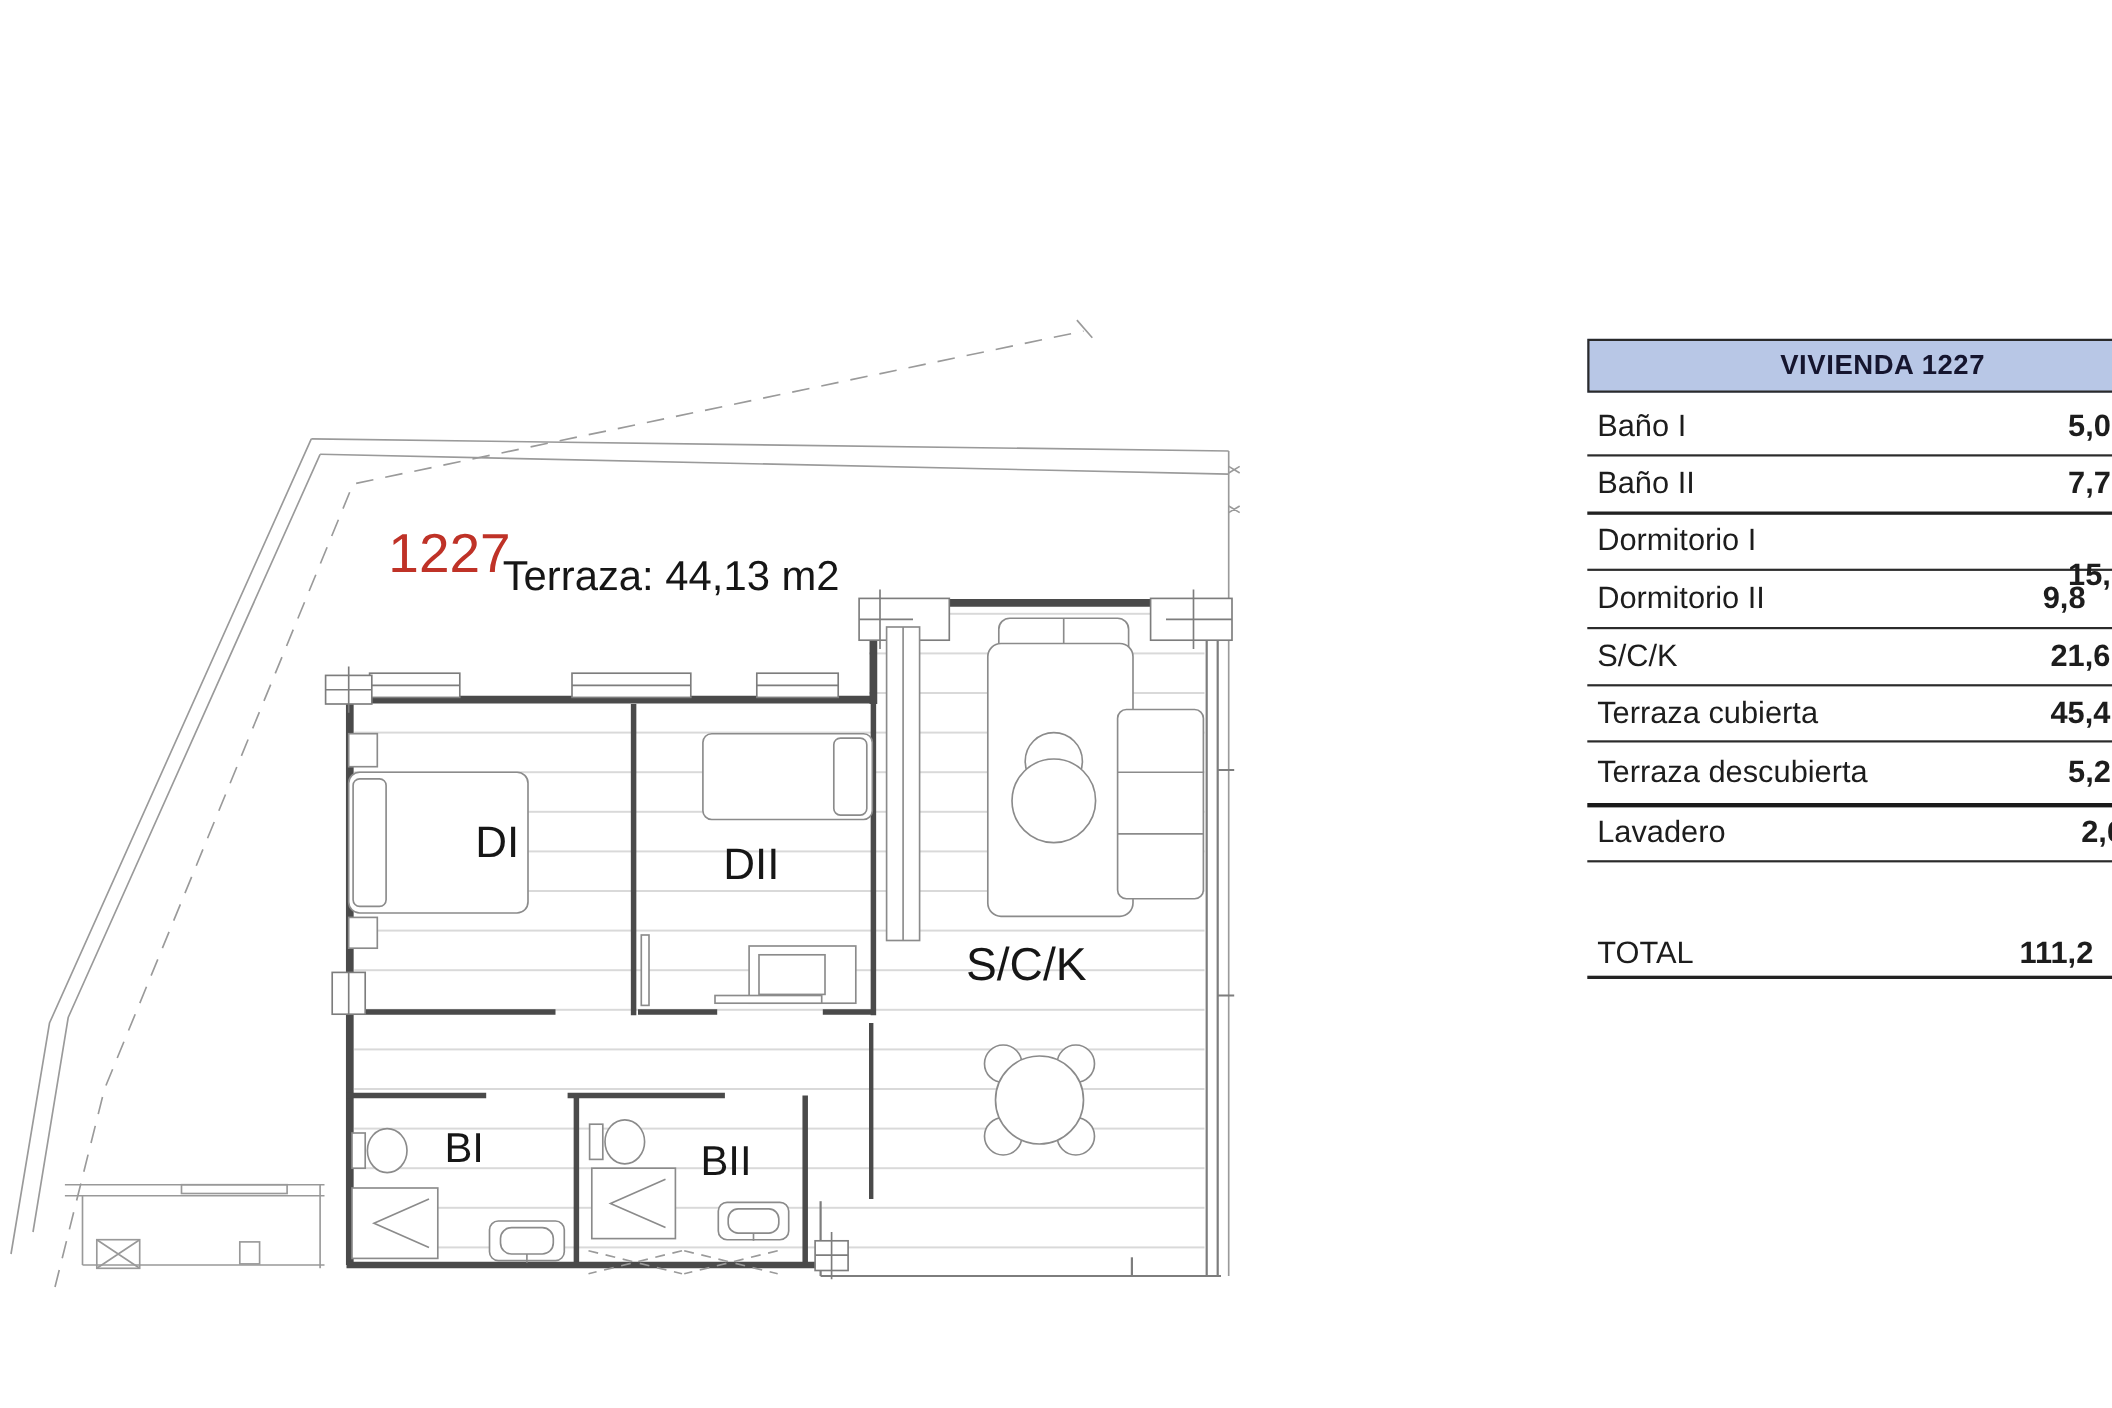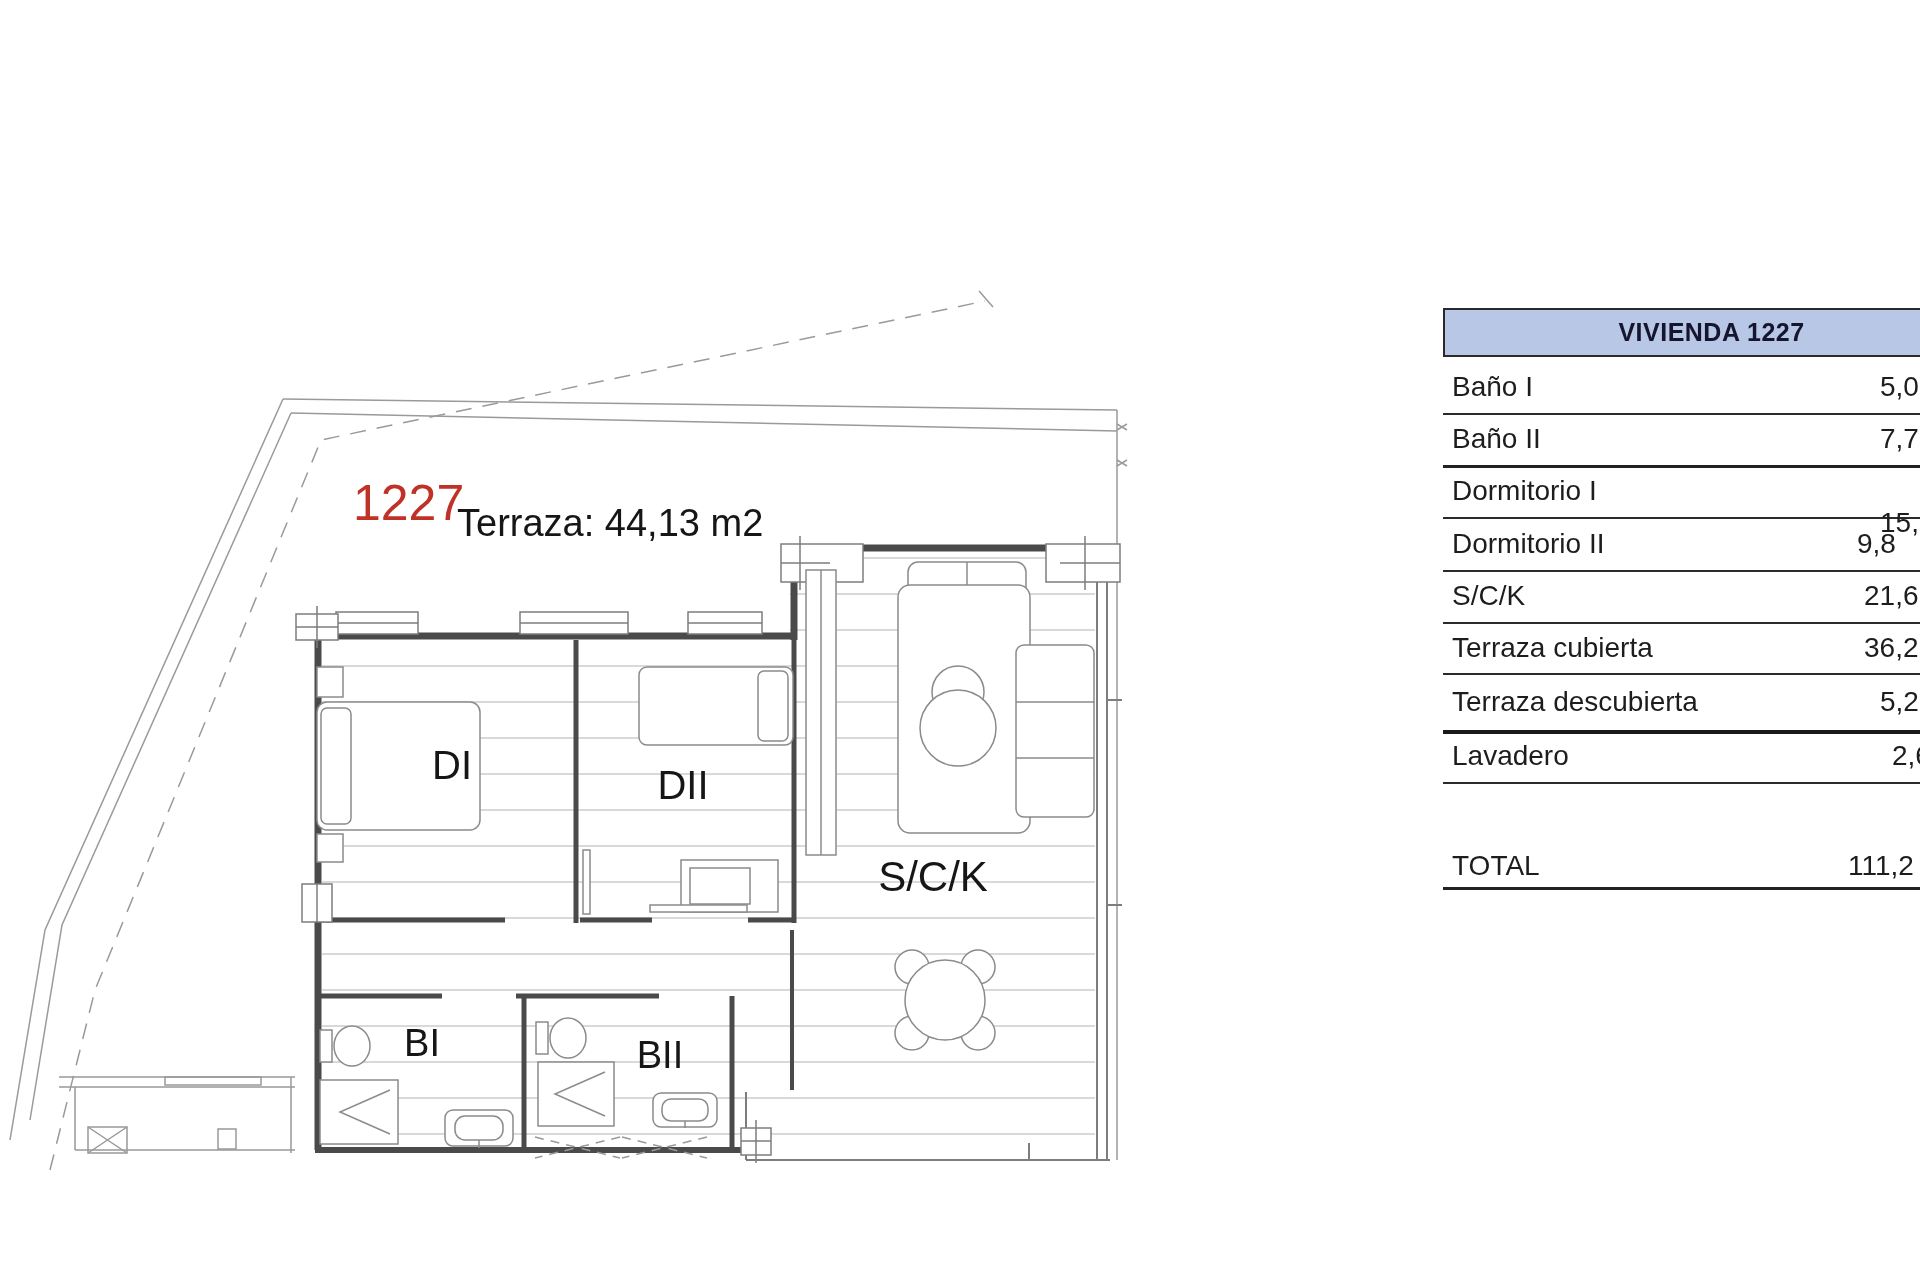--- a/index.html
+++ b/index.html
@@ -17,21 +17,21 @@
   #table-header{
     box-sizing:border-box;height:49px;border:2px solid #2a2a2a;
     display:flex;align-items:center;justify-content:center;
     font-weight:bold;font-size:25px;color:#15152e;letter-spacing:.5px;
   }
   .trow{
     position:absolute;left:0;width:100%;
     display:flex;align-items:center;font-size:28px;
   }
   .trow .lbl{padding-left:9px;}
-  .trow .val{position:absolute;top:50%;transform:translateY(-50%);white-space:nowrap;}
+  .trow .val{position:absolute;top:50%;transform:translateY(-50%);white-space:nowrap;font-weight:bold;}
   .b2{border-bottom:2px solid #2b2b2b;}
   .b3{border-bottom:3px solid #222222;}
   .b4{border-bottom:4px solid #1a1a1a;}
 </style>
 </head>
 <body>
 
 <svg width="1920" height="1280" viewBox="0 0 1920 1280">
   <defs>
     <pattern id="deck" width="40" height="36" patternUnits="userSpaceOnUse">
@@ -220,28 +220,28 @@
   <div class="trow b2" style="top:209px;height:53px;">
     <span class="lbl">Dormitorio II</span>
     <span class="val" style="left:414px;">9,8</span>
   </div>
   <div class="trow b2" style="top:262px;height:52px;">
     <span class="lbl">S/C/K</span>
     <span class="val" style="left:421px;">21,6</span>
   </div>
   <div class="trow b2" style="top:314px;height:51px;">
     <span class="lbl">Terraza cubierta</span>
-    <span class="val" style="left:421px;">36,2</span>
+    <span class="val" style="left:421px;">45,4</span>
   </div>
   <div class="trow b4" style="top:365px;height:57px;">
     <span class="lbl">Terraza descubierta</span>
     <span class="val" style="left:437px;">5,2</span>
   </div>
   <div class="trow b2" style="top:422px;height:52px;">
     <span class="lbl">Lavadero</span>
     <span class="val" style="left:449px;">2,6</span>
   </div>
 
   <div class="trow b3" style="top:537px;height:42px;">
     <span class="lbl">TOTAL</span>
-    <span class="val" style="left:405px;text-align:right;">111,2</span>
+    <span class="val" style="left:393px;text-align:right;">111,2</span>
   </div>
 </div>
 
 </body></html>

